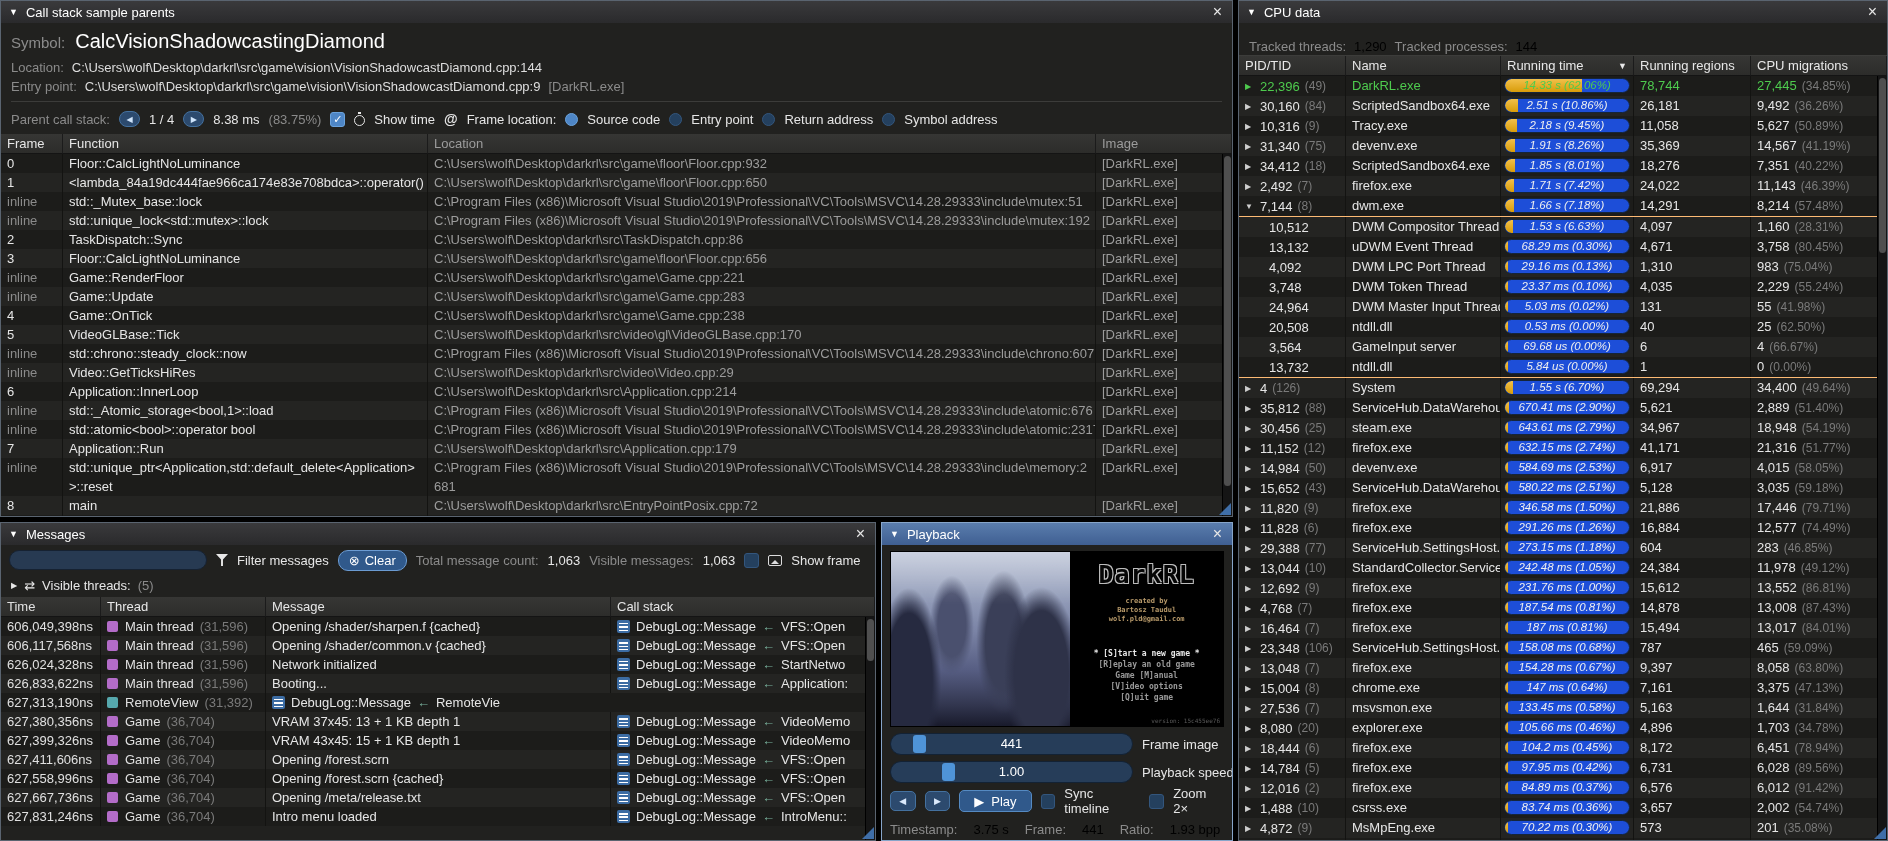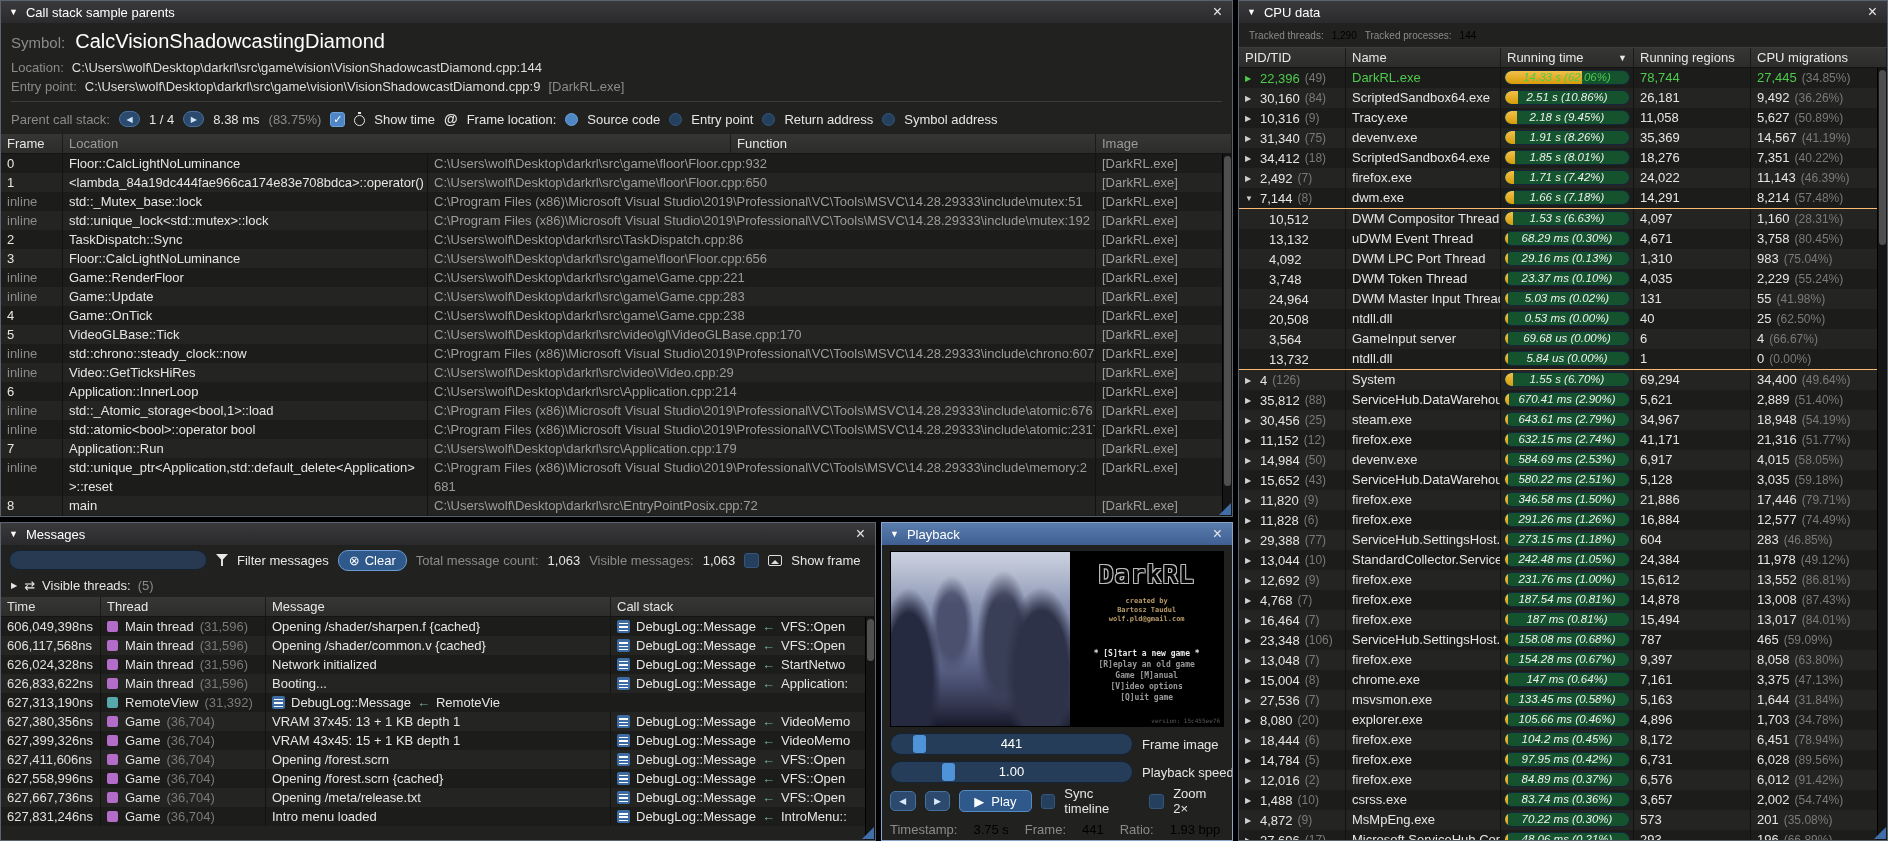--- a/index.html
+++ b/index.html
@@ -93,30 +93,30 @@
 .gver{position:absolute;right:3px;bottom:2px;font-size:6px;color:#5a5a5a}
 .slider-row{display:flex;align-items:center;gap:9px;height:22px}
 .slider{position:relative;flex:0 0 243px;height:22px;background:#263d59;border:1px solid #132234;border-radius:11px;color:#fff;text-align:center;line-height:20px;font-size:13px}
 .handle{position:absolute;top:1px;bottom:1px;width:13px;background:#4f94d8;border-radius:3px}
 .slider-label{color:#e6e6e6;font-size:13px;white-space:nowrap}
 .controls-row{display:flex;align-items:center;gap:9px;height:24px;color:#e6e6e6;font-size:13px}
 .sq-btn{width:26px;height:20px;background:#2c4a6e;border:1px solid #44719f;border-radius:5px;color:#dbe9fb;font-size:9px;display:inline-flex;align-items:center;justify-content:center}
 .play-btn{height:22px;padding:0 14px;background:#30598b;border:1px solid #558ac2;border-radius:5px;color:#fff;display:inline-flex;align-items:center;gap:7px;font-size:13px}
 .status-row{display:flex;gap:16px;font-size:13px;height:20px;align-items:center;white-space:nowrap}
 
-.tracked-row{display:flex;gap:8px;align-items:center;height:25px;padding:0 10px;font-size:10px;border-bottom:1px solid #3c3c3a;white-space:nowrap}
+.tracked-row{display:flex;gap:8px;height:25px;padding:16px 10px;font-size:13px;border-bottom:1px solid #3c3c3a;white-space:nowrap}
 .p-pid{flex:0 0 107px;display:flex;align-items:center;gap:5px}
 .exp{font-size:8px;color:#cfcfcf;width:10px;flex:0 0 10px}
 .pid-v{color:#e6e6e6}
 .pid-c{color:#7a7a7a;font-size:12px}
 .p-name{flex:0 0 155px;color:#e6e6e6}
 .p-bar{flex:0 0 133px;padding:2px 3px !important}
 .p-reg{flex:0 0 117px;color:#e6e6e6}
 .p-mig{flex:1}
-.pill{position:relative;height:15px;border-radius:8px;background:#14532d;border:1px solid #15253a;overflow:hidden}
+.pill{position:relative;height:15px;border-radius:8px;background:#1d4ed8;border:1px solid #15253a;overflow:hidden}
 .pill-fill{position:absolute;left:0;top:0;bottom:0;background:linear-gradient(#f2c04a,#d89c0a);border-radius:8px 0 0 8px}
 .pill-text{position:absolute;inset:0;text-align:center;font-size:11.5px;line-height:13px;font-style:italic;color:#efefef}
 .mig-v{color:#e6e6e6}
 .mig-p{color:#7a7a7a;margin-left:5px;font-size:12px}
 .cpu-row.child .pid-v{margin-left:24px}
 .cpu-row.sep{border-top:1px solid #fdba74}
 .cpu-row.green .pid-v,.cpu-row.green .p-name,.cpu-row.green .p-reg,.cpu-row.green .mig-v,
 .cpu-row.green .pill-text,.cpu-row.green .exp{color:#4ecb4e}
 .sort{font-size:9px;margin-left:auto}
 .flexhead{display:flex;align-items:center}
@@ -163,22 +163,22 @@
       <span>Entry point</span>
       <span class="radio"></span>
       <span>Return address</span>
       <span class="radio"></span>
       <span>Symbol address</span>
     </div>
   </div>
   <div class="tbl">
     <div class="t-head">
       <div class="cell c-frame">Frame</div>
+      <div class="cell c-func">Function</div>
       <div class="cell c-loc">Location</div>
-      <div class="cell c-func">Function</div>
       <div class="cell c-img">Image</div>
     </div>
     <div class="t-body">
         <div class="t-row cs-row">
           <div class="cell c-frame">0</div>
           <div class="cell c-func">Floor::CalcLightNoLuminance</div>
           <div class="cell c-loc">C:\Users\wolf\Desktop\darkrl\src\game\floor\Floor.cpp:932</div>
           <div class="cell c-img">[DarkRL.exe]</div>
         </div>
         <div class="t-row cs-row">

